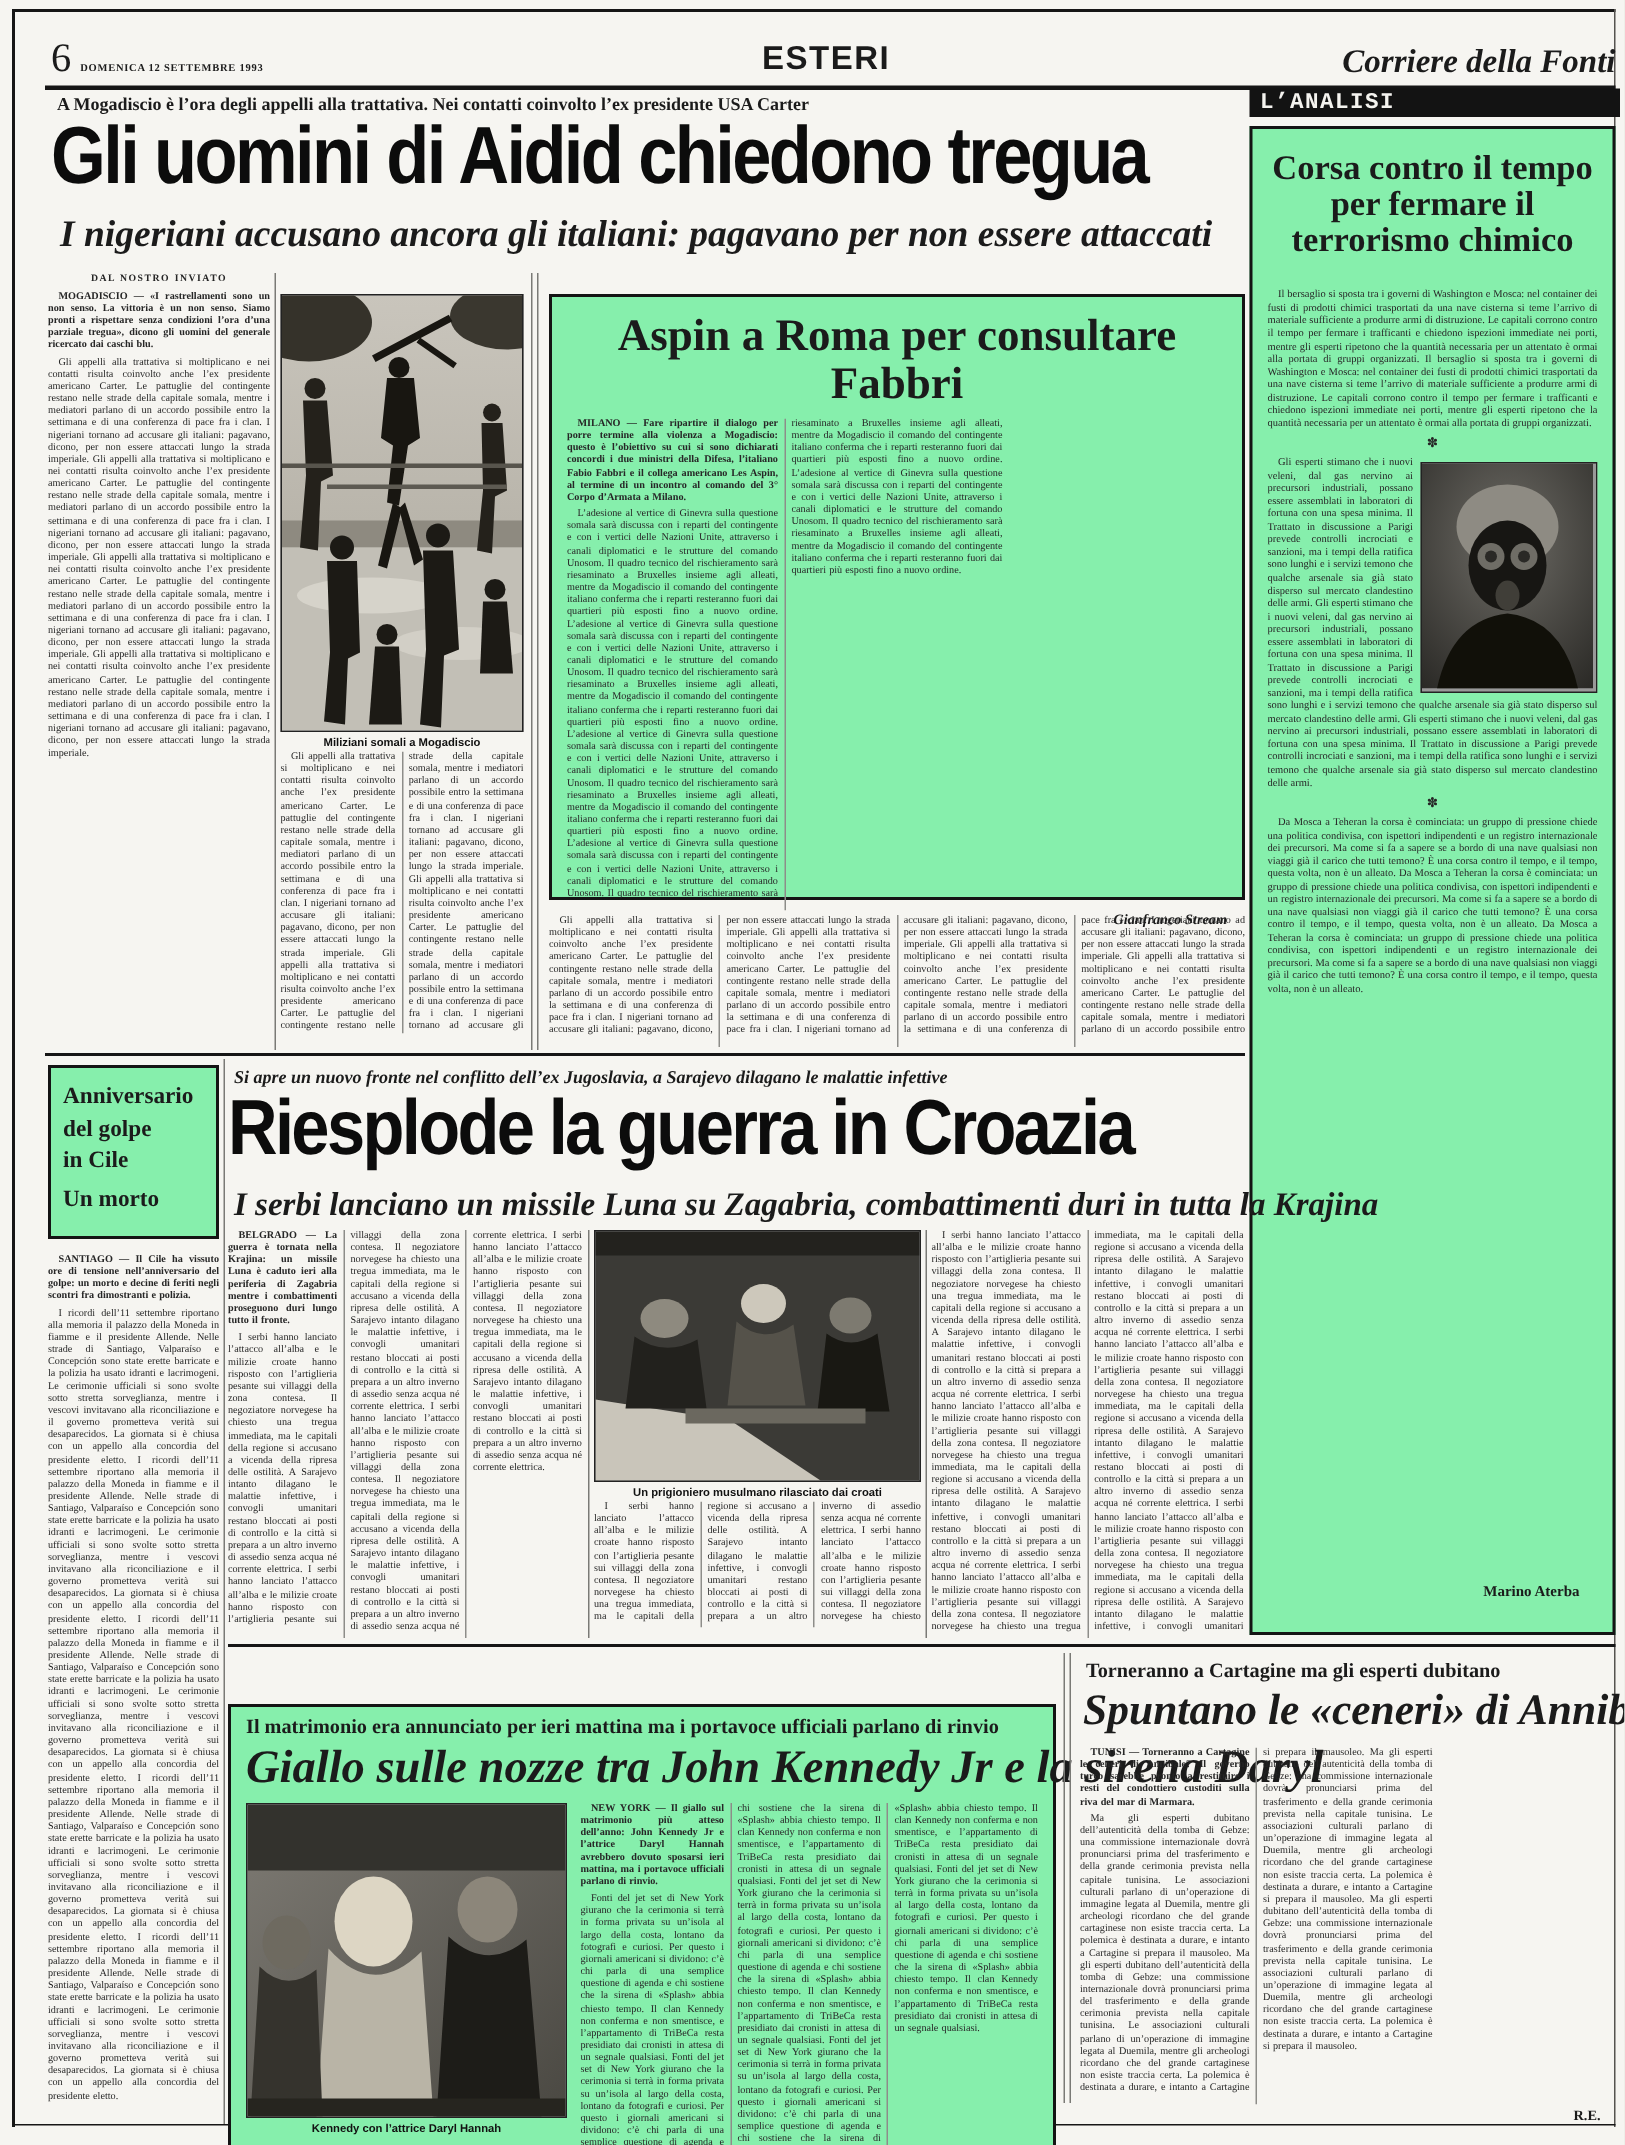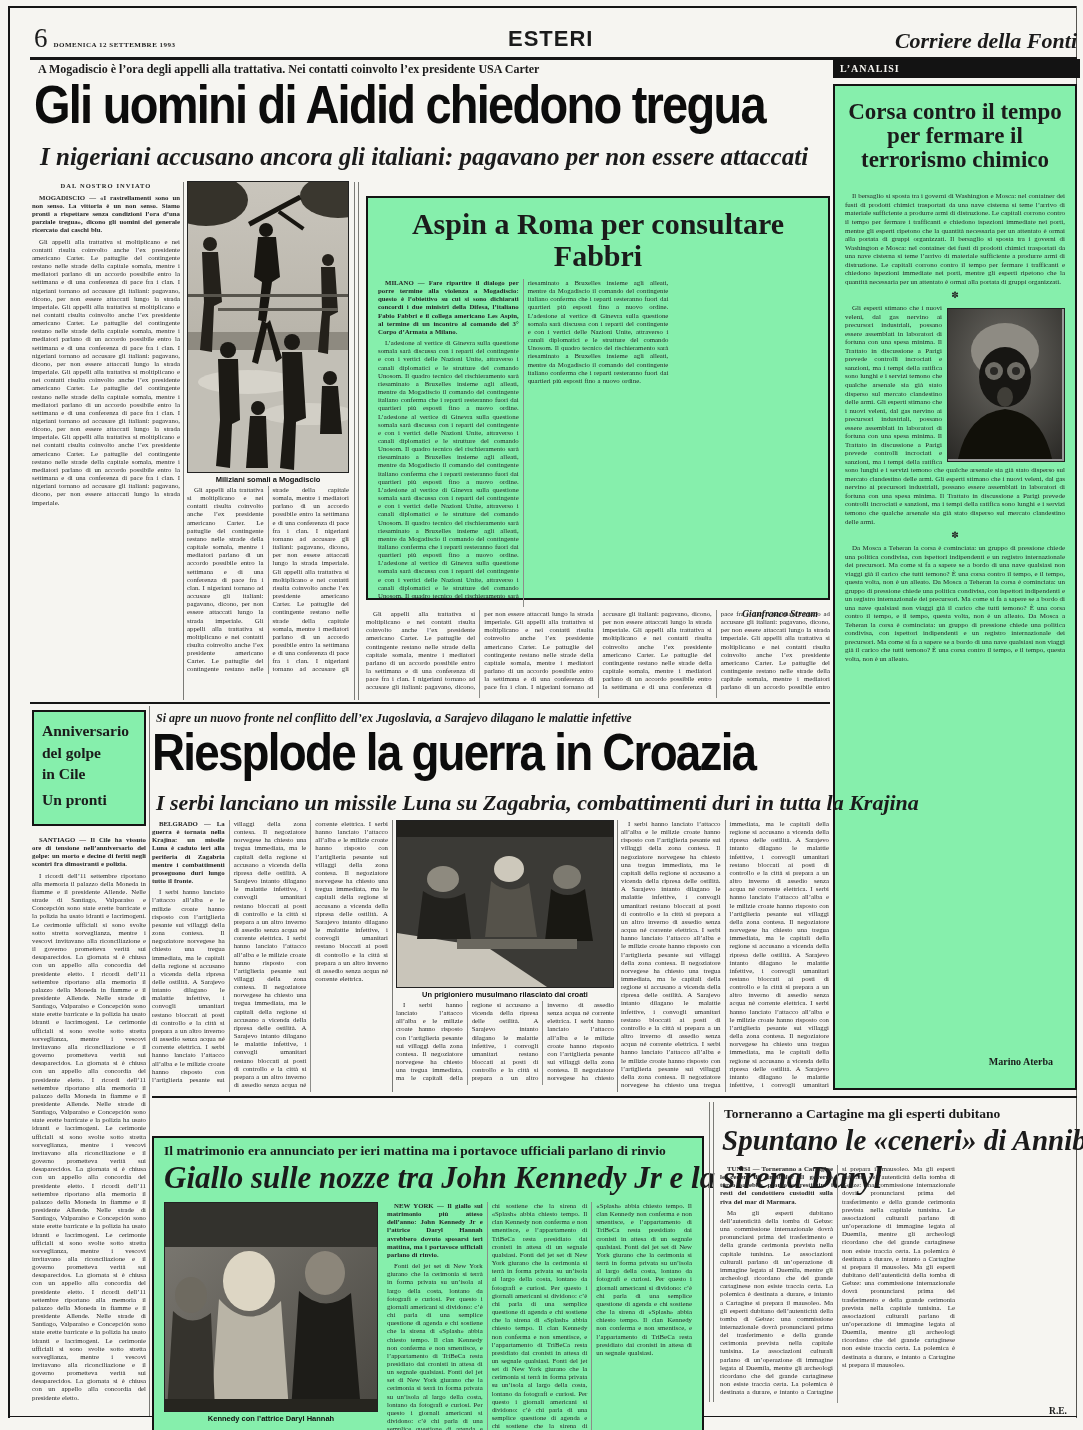--- a/index.html
+++ b/index.html
@@ -27,22 +27,22 @@
   .cols3{columns:3;column-gap:9px;column-rule:1px solid #8d8d89;column-fill:auto;}
   .cols4{columns:4;column-gap:9px;column-rule:1px solid #8d8d89;column-fill:auto;}
   .cols2{columns:2;column-gap:9px;column-rule:1px solid #8d8d89;column-fill:auto;}
   .byline-top{font-size:6.5px;font-weight:700;letter-spacing:1px;text-align:center;margin-bottom:4px;}
   .byline-end{font-weight:700;font-style:italic;font-size:9.5px;text-align:right;margin-top:3px;}
   .caption{font-family:"Liberation Sans",sans-serif;font-weight:700;font-size:7.5px;text-align:center;
            padding:2px 0;color:#111;}
   .photo-frame{border:1px solid #222;background:#999;}
   .boxed{border:2px solid #141414;background:#86efac;}
   
-  #analisi-tag{background:#131313;color:#f4f3ef;font-family:Liberation Serif, serif;
-               font-weight:700;font-size:10px;letter-spacing:1px;line-height:19px;padding-left:7px;}
+  #analisi-tag{background:#131313;color:#f4f3ef;font-family:Liberation Mono, monospace;
+               font-weight:700;font-size:15px;letter-spacing:1px;line-height:19px;padding-left:7px;}
   #analisi-box{padding:8px 10px;}
   #analisi-headline{font-size:23px;}
   #analisi-body{font-size:7px;line-height:1.22;text-align:justify;color:#262626;overflow:hidden;height:860px;margin-top:20px;}
   #analisi-body p{margin:0 0 4px 0;text-indent:7px;}
   #an-photo{float:right;width:116px;height:152px;margin:4px 0 4px 5px;}
   .sep{ text-align:center;font-size:9px;margin:3px 0;}
   
   #cile-box{padding:8px 6px 10px 8px;}
   .cile-line{font-size:15.5px;font-weight:700;line-height:1.4;}
   
@@ -77,21 +77,21 @@
   <div class="abs mega" style="left:34px;top:79px;font-size:54px;transform:scaleX(.87);">Gli uomini di Aidid chiedono tregua</div>
   <div class="abs ital-sub" style="left:40px;top:143px;font-size:25px;">I nigeriani accusano ancora gli italiani: pagavano per non essere attaccati</div>
 
   <div class="abs bodytxt" style="left:32px;top:182px;width:148px;height:518px;">
     <div class="byline-top">DAL NOSTRO INVIATO</div>
     <p class="lede">MOGADISCIO — «I rastrellamenti sono un non senso. La vittoria è un non senso. Siamo pronti a rispettare senza condizioni l’ora d’una parziale tregua», dicono gli uomini del generale ricercato dai caschi blu.</p>
     <p>Gli appelli alla trattativa si moltiplicano e nei contatti risulta coinvolto anche l’ex presidente americano Carter. Le pattuglie del contingente restano nelle strade della capitale somala, mentre i mediatori parlano di un accordo possibile entro la settimana e di una conferenza di pace fra i clan. I nigeriani tornano ad accusare gli italiani: pagavano, dicono, per non essere attaccati lungo la strada imperiale. Gli appelli alla trattativa si moltiplicano e nei contatti risulta coinvolto anche l’ex presidente americano Carter. Le pattuglie del contingente restano nelle strade della capitale somala, mentre i mediatori parlano di un accordo possibile entro la settimana e di una conferenza di pace fra i clan. I nigeriani tornano ad accusare gli italiani: pagavano, dicono, per non essere attaccati lungo la strada imperiale. Gli appelli alla trattativa si moltiplicano e nei contatti risulta coinvolto anche l’ex presidente americano Carter. Le pattuglie del contingente restano nelle strade della capitale somala, mentre i mediatori parlano di un accordo possibile entro la settimana e di una conferenza di pace fra i clan. I nigeriani tornano ad accusare gli italiani: pagavano, dicono, per non essere attaccati lungo la strada imperiale. Gli appelli alla trattativa si moltiplicano e nei contatti risulta coinvolto anche l’ex presidente americano Carter. Le pattuglie del contingente restano nelle strade della capitale somala, mentre i mediatori parlano di un accordo possibile entro la settimana e di una conferenza di pace fra i clan. I nigeriani tornano ad accusare gli italiani: pagavano, dicono, per non essere attaccati lungo la strada imperiale.</p>
   </div>
   <div class="abs vrule" style="left:183px;top:182px;height:518px;"></div>
 
-  <div class="abs" style="left:187px;top:166px;width:162px;">
+  <div class="abs" style="left:187px;top:181px;width:162px;">
     <div class="photo-frame" style="margin-top:15px;width:160px;height:290px;">
       <svg width="160" height="290" viewBox="0 0 160 290">
         <defs>
             <linearGradient id="g1" x1="0" y1="0" x2="0" y2="1">
           <stop offset="0" stop-color="#c9c5bc"></stop>
               <stop offset=".55" stop-color="#b8b4aa"></stop>
               <stop offset="1" stop-color="#cbc8c0"></stop>
         </linearGradient>
           </defs>
         <rect width="160" height="290" fill="url(#g1)"></rect>
@@ -182,21 +182,21 @@
     <div class="byline-end" style="margin:4px 12px 0 0;font-style:normal;font-size:10px;">Marino Aterba</div>
   </div>
 
   <div class="abs rule" style="left:30px;top:702px;width:800px;height:2px;"></div>
   <div class="abs vrule" style="left:149px;top:706px;height:710px;"></div>
 
   <div class="abs boxed" id="cile-box" style="left:32px;top:710px;width:114px;height:116px;box-sizing:border-box;">
     <div class="cile-line">Anniversario</div>
     <div class="cile-line">del golpe</div>
     <div class="cile-line">in Cile</div>
-    <div class="cile-line" style="margin-top:4px;">Un pronti</div>
+    <div class="cile-line" style="margin-top:4px;">Un morto</div>
   </div>
   <div class="abs bodytxt" style="left:32px;top:836px;width:114px;height:576px;">
     <p class="lede">SANTIAGO — Il Cile ha vissuto ore di tensione nell’anniversario del golpe: un morto e decine di feriti negli scontri fra dimostranti e polizia.</p>
     <p>I ricordi dell’11 settembre riportano alla memoria il palazzo della Moneda in fiamme e il presidente Allende. Nelle strade di Santiago, Valparaíso e Concepción sono state erette barricate e la polizia ha usato idranti e lacrimogeni. Le cerimonie ufficiali si sono svolte sotto stretta sorveglianza, mentre i vescovi invitavano alla riconciliazione e il governo prometteva verità sui desaparecidos. La giornata si è chiusa con un appello alla concordia del presidente eletto. I ricordi dell’11 settembre riportano alla memoria il palazzo della Moneda in fiamme e il presidente Allende. Nelle strade di Santiago, Valparaíso e Concepción sono state erette barricate e la polizia ha usato idranti e lacrimogeni. Le cerimonie ufficiali si sono svolte sotto stretta sorveglianza, mentre i vescovi invitavano alla riconciliazione e il governo prometteva verità sui desaparecidos. La giornata si è chiusa con un appello alla concordia del presidente eletto. I ricordi dell’11 settembre riportano alla memoria il palazzo della Moneda in fiamme e il presidente Allende. Nelle strade di Santiago, Valparaíso e Concepción sono state erette barricate e la polizia ha usato idranti e lacrimogeni. Le cerimonie ufficiali si sono svolte sotto stretta sorveglianza, mentre i vescovi invitavano alla riconciliazione e il governo prometteva verità sui desaparecidos. La giornata si è chiusa con un appello alla concordia del presidente eletto. I ricordi dell’11 settembre riportano alla memoria il palazzo della Moneda in fiamme e il presidente Allende. Nelle strade di Santiago, Valparaíso e Concepción sono state erette barricate e la polizia ha usato idranti e lacrimogeni. Le cerimonie ufficiali si sono svolte sotto stretta sorveglianza, mentre i vescovi invitavano alla riconciliazione e il governo prometteva verità sui desaparecidos. La giornata si è chiusa con un appello alla concordia del presidente eletto. I ricordi dell’11 settembre riportano alla memoria il palazzo della Moneda in fiamme e il presidente Allende. Nelle strade di Santiago, Valparaíso e Concepción sono state erette barricate e la polizia ha usato idranti e lacrimogeni. Le cerimonie ufficiali si sono svolte sotto stretta sorveglianza, mentre i vescovi invitavano alla riconciliazione e il governo prometteva verità sui desaparecidos. La giornata si è chiusa con un appello alla concordia del presidente eletto.</p>
   </div>
 
   <div class="abs kicker" style="left:156px;top:712px;width:670px;font-style:italic;">Si apre un nuovo fronte nel conflitto dell’ex Jugoslavia, a Sarajevo dilagano le malattie infettive</div>
   <div class="abs mega" style="left:152px;top:728px;font-size:52px;transform:scaleX(.88);">Riesplode la guerra in Croazia</div>
   <div class="abs ital-sub" style="left:156px;top:790px;font-size:22px;">I serbi lanciano un missile Luna su Zagabria, combattimenti duri in tutta la Krajina</div>
 

